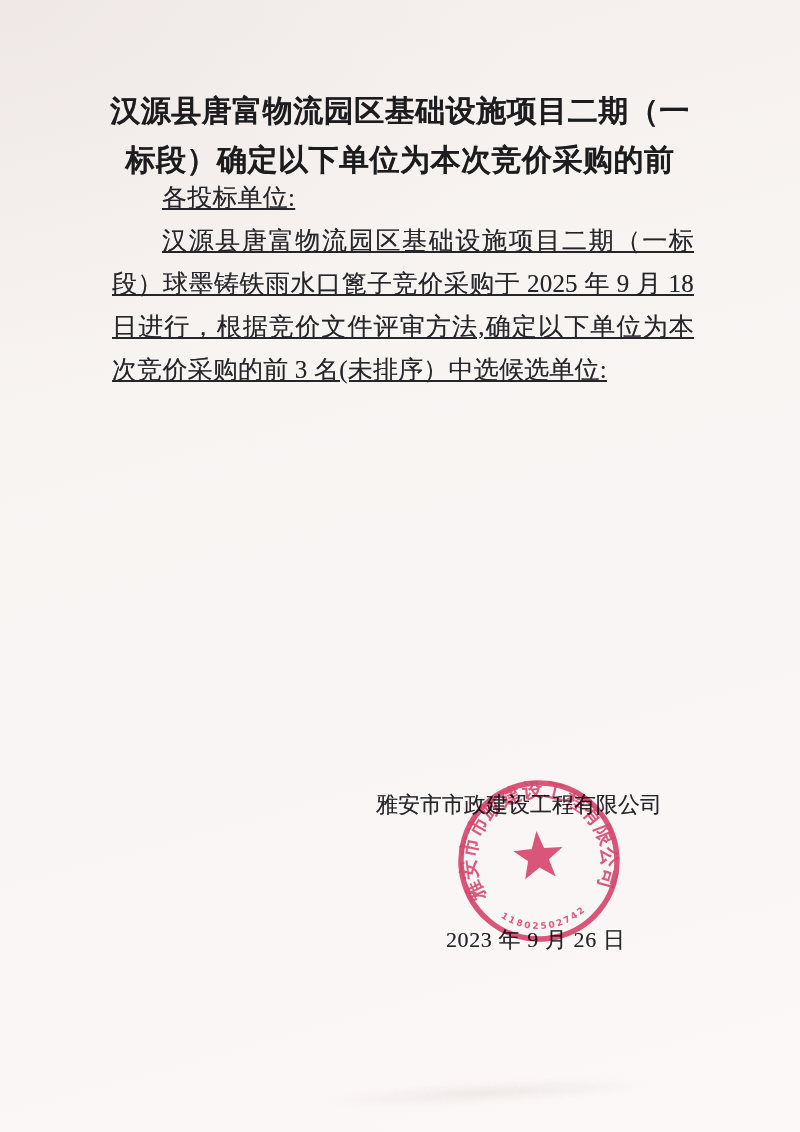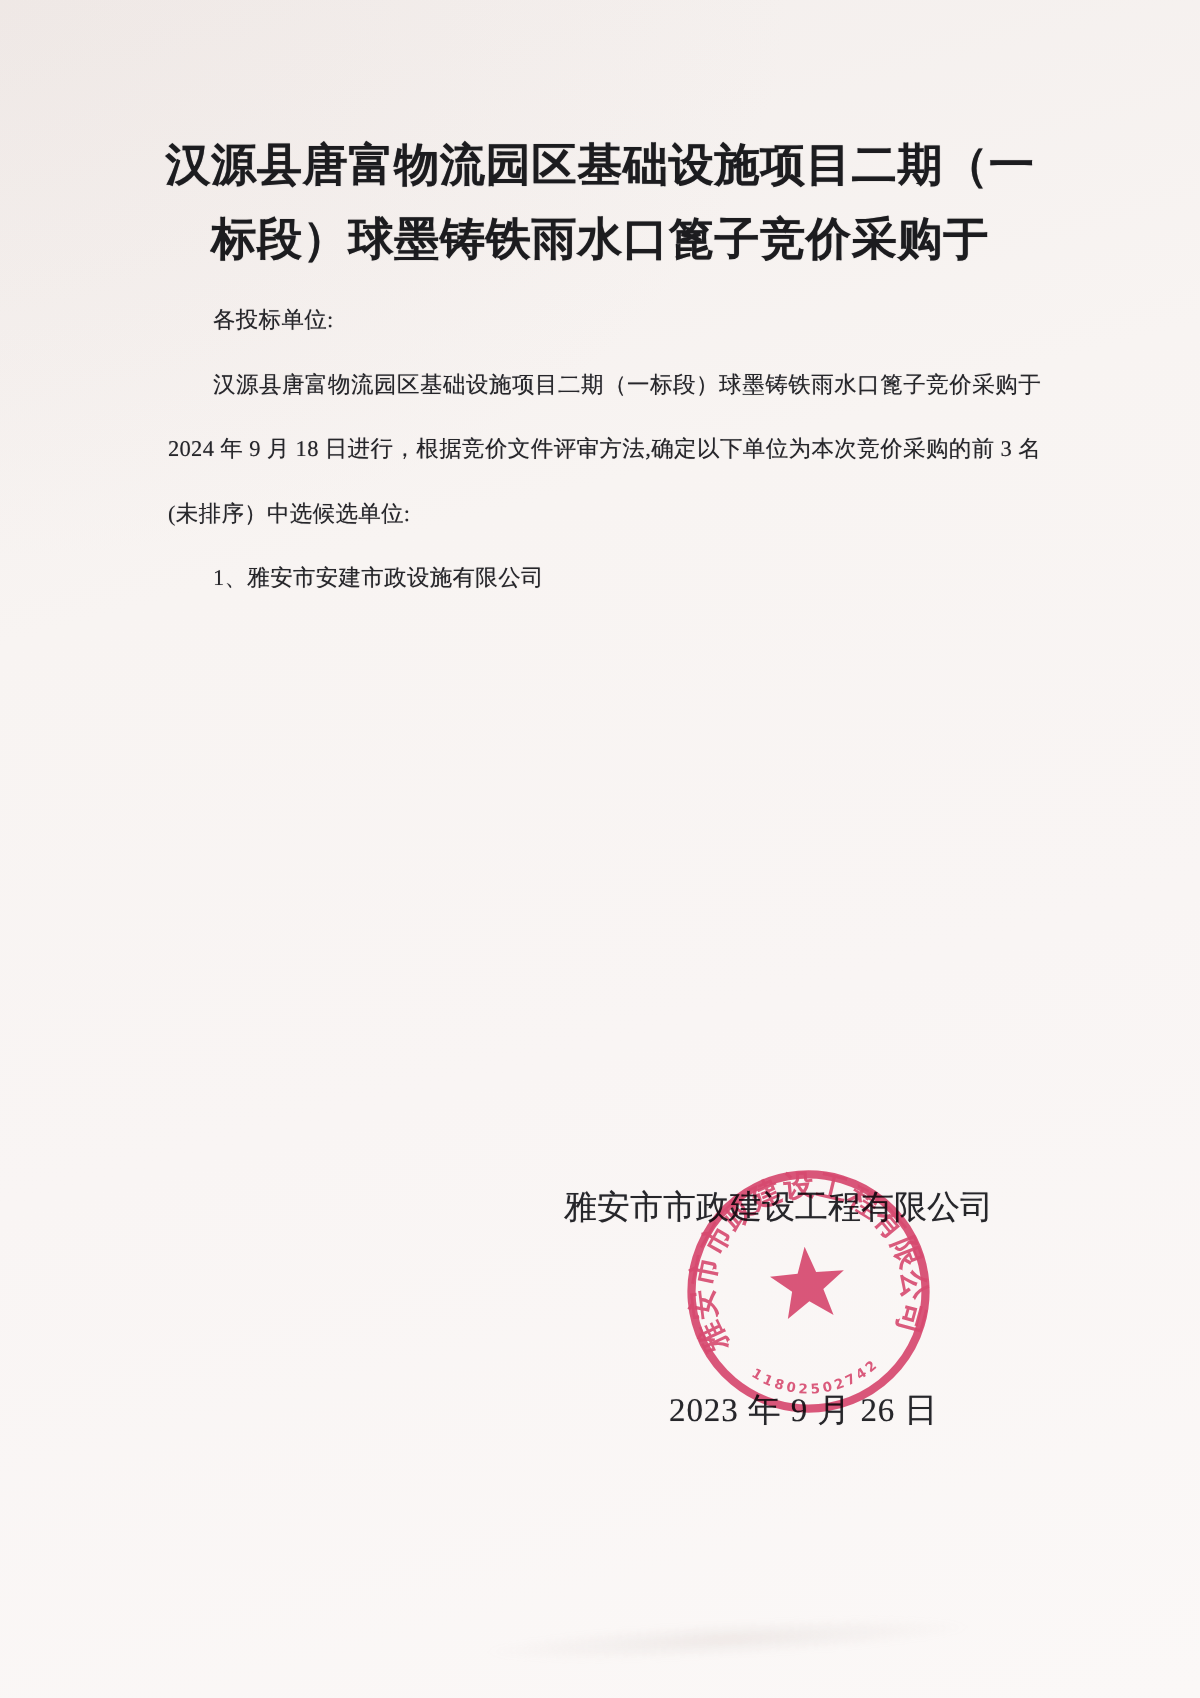--- a/index.html
+++ b/index.html
@@ -28,24 +28,25 @@
   }
   .title{
     position:absolute;left:104px;top:86px;width:592px;
     margin:0;text-align:center;
     font-size:30px;font-weight:bold;line-height:49px;
     color:#1c1c1f;letter-spacing:0.5px;
     text-shadow:0 0 0.6px rgba(30,30,35,0.55);
   }
   .title-line{display:block;white-space:nowrap;}
   .body-block{
-    position:absolute;left:112px;top:193px;width:582px;
-    font-size:15px;line-height:43px;text-align:justify;
+    position:absolute;left:112px;top:176px;width:582px;
+    font-size:25px;line-height:43px;text-align:justify;
     text-shadow:0 0 0.5px rgba(40,40,48,0.5);
     letter-spacing:0.2px;
+    text-decoration:underline;
   }
   .body-block p{margin:0;}
   .indent{text-indent:2em;}
   .signature{
     position:absolute;top:789px;right:138px;
     font-size:22px;line-height:32px;white-space:nowrap;
     text-shadow:0 0 0.5px rgba(40,40,48,0.5);
   }
   .issue-date{
     position:absolute;top:876px;left:446px;
@@ -72,27 +73,26 @@
     font-family:"DejaVu Sans","Liberation Sans",sans-serif;
   }
 </style>
 </head>
 <body>
 
 <div class="page">
 
   <h1 class="title">
     <span class="title-line">汉源县唐富物流园区基础设施项目二期（一</span>
-    <span class="title-line">标段）球墨铸铁雨水口篦子竞价采购于</span>
+    <span class="title-line">标段）确定以下单位为本次竞价采购的前</span>
   </h1>
 
   <div class="body-block">
     <p class="indent">各投标单位:</p>
-    <p class="indent">汉源县唐富物流园区基础设施项目二期（一标段）球墨铸铁雨水口篦子竞价采购于 2024 年 9 月 18 日进行，根据竞价文件评审方法,确定以下单位为本次竞价采购的前 3 名(未排序）中选候选单位:</p>
-    <p class="indent">1、雅安市安建市政设施有限公司</p>
+    <p class="indent">汉源县唐富物流园区基础设施项目二期（一标段）球墨铸铁雨水口篦子竞价采购于 2025 年 9 月 18 日进行，根据竞价文件评审方法,确定以下单位为本次竞价采购的前 3 名(未排序）中选候选单位:</p>
   </div>
 
   <div class="signature">雅安市市政建设工程有限公司</div>
 
   <div class="issue-date">2023 年 9 月 26 日</div>
 
   <svg class="stamp" viewBox="0 0 170 170" xmlns="http://www.w3.org/2000/svg" aria-hidden="true">
     <defs>
       <path id="arcCompany" d="M 32.6 121.7 A 64 64 0 1 1 137.4 121.7" fill="none"></path>
       <path id="arcSerial" d="M 41.3 137.1 A 68 68 0 0 0 128.7 137.1" fill="none"></path>

